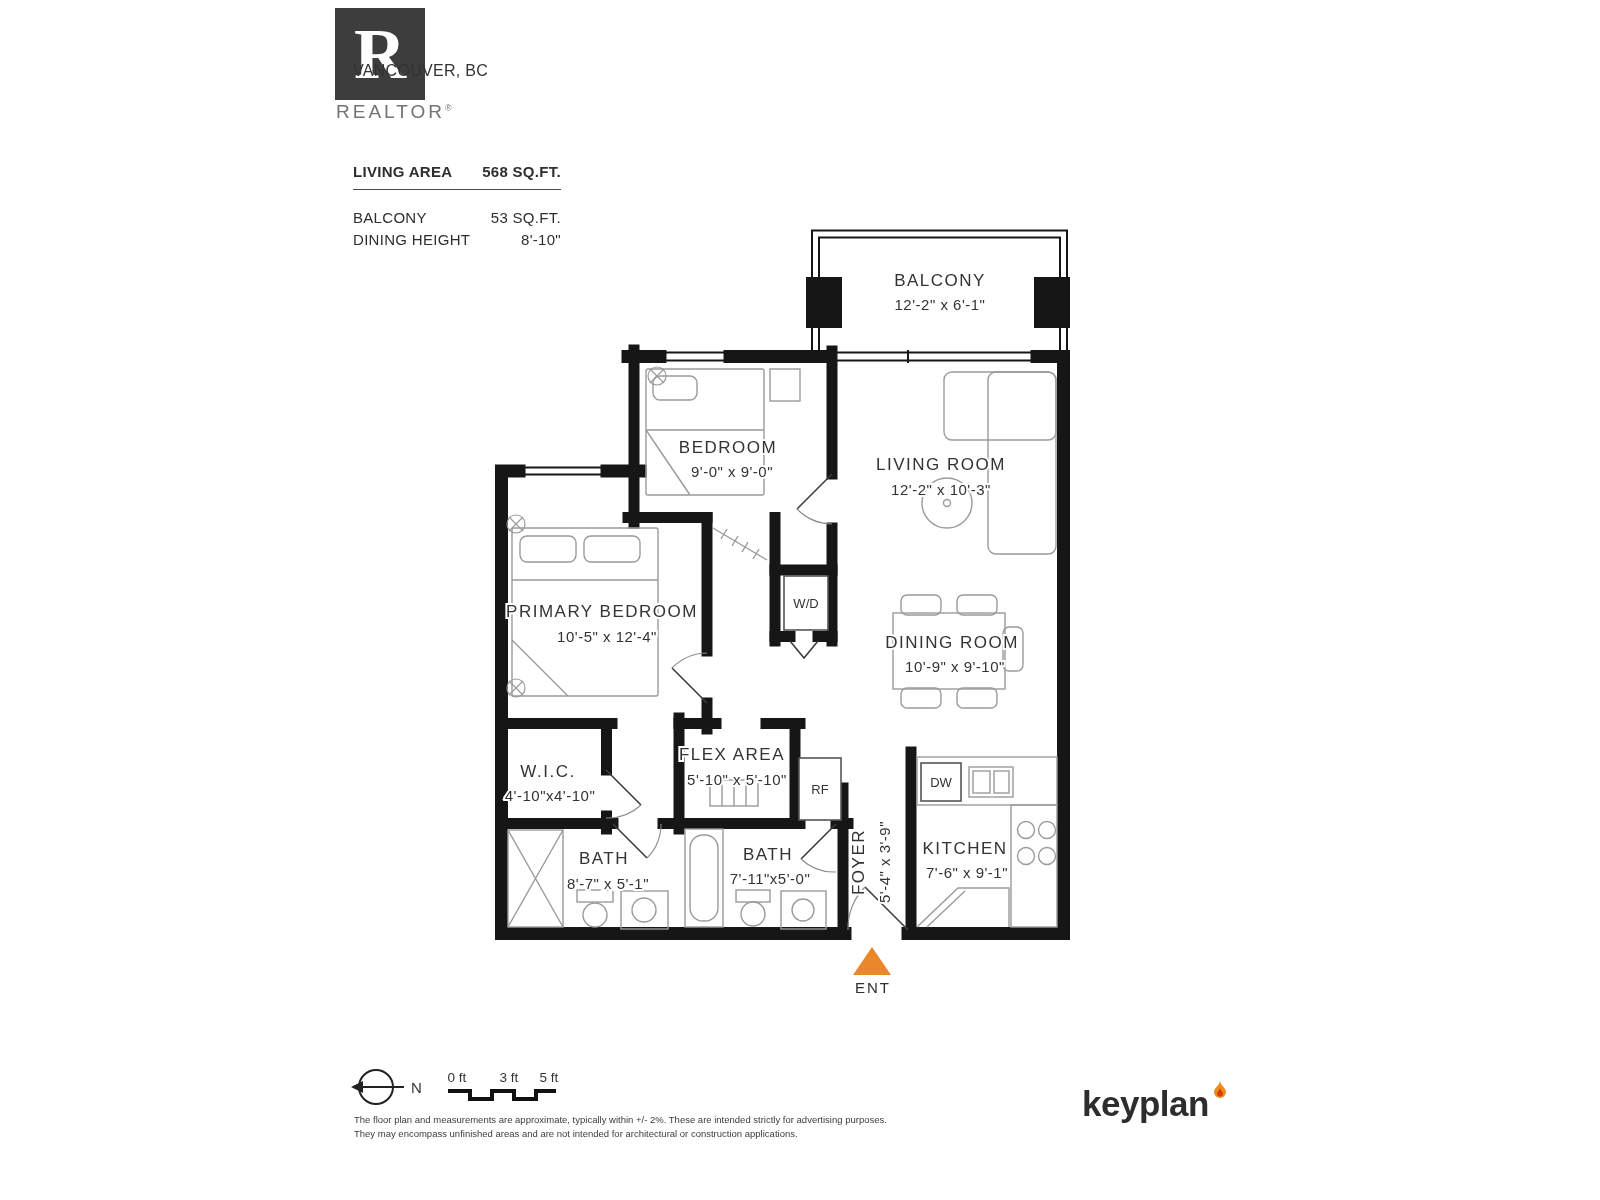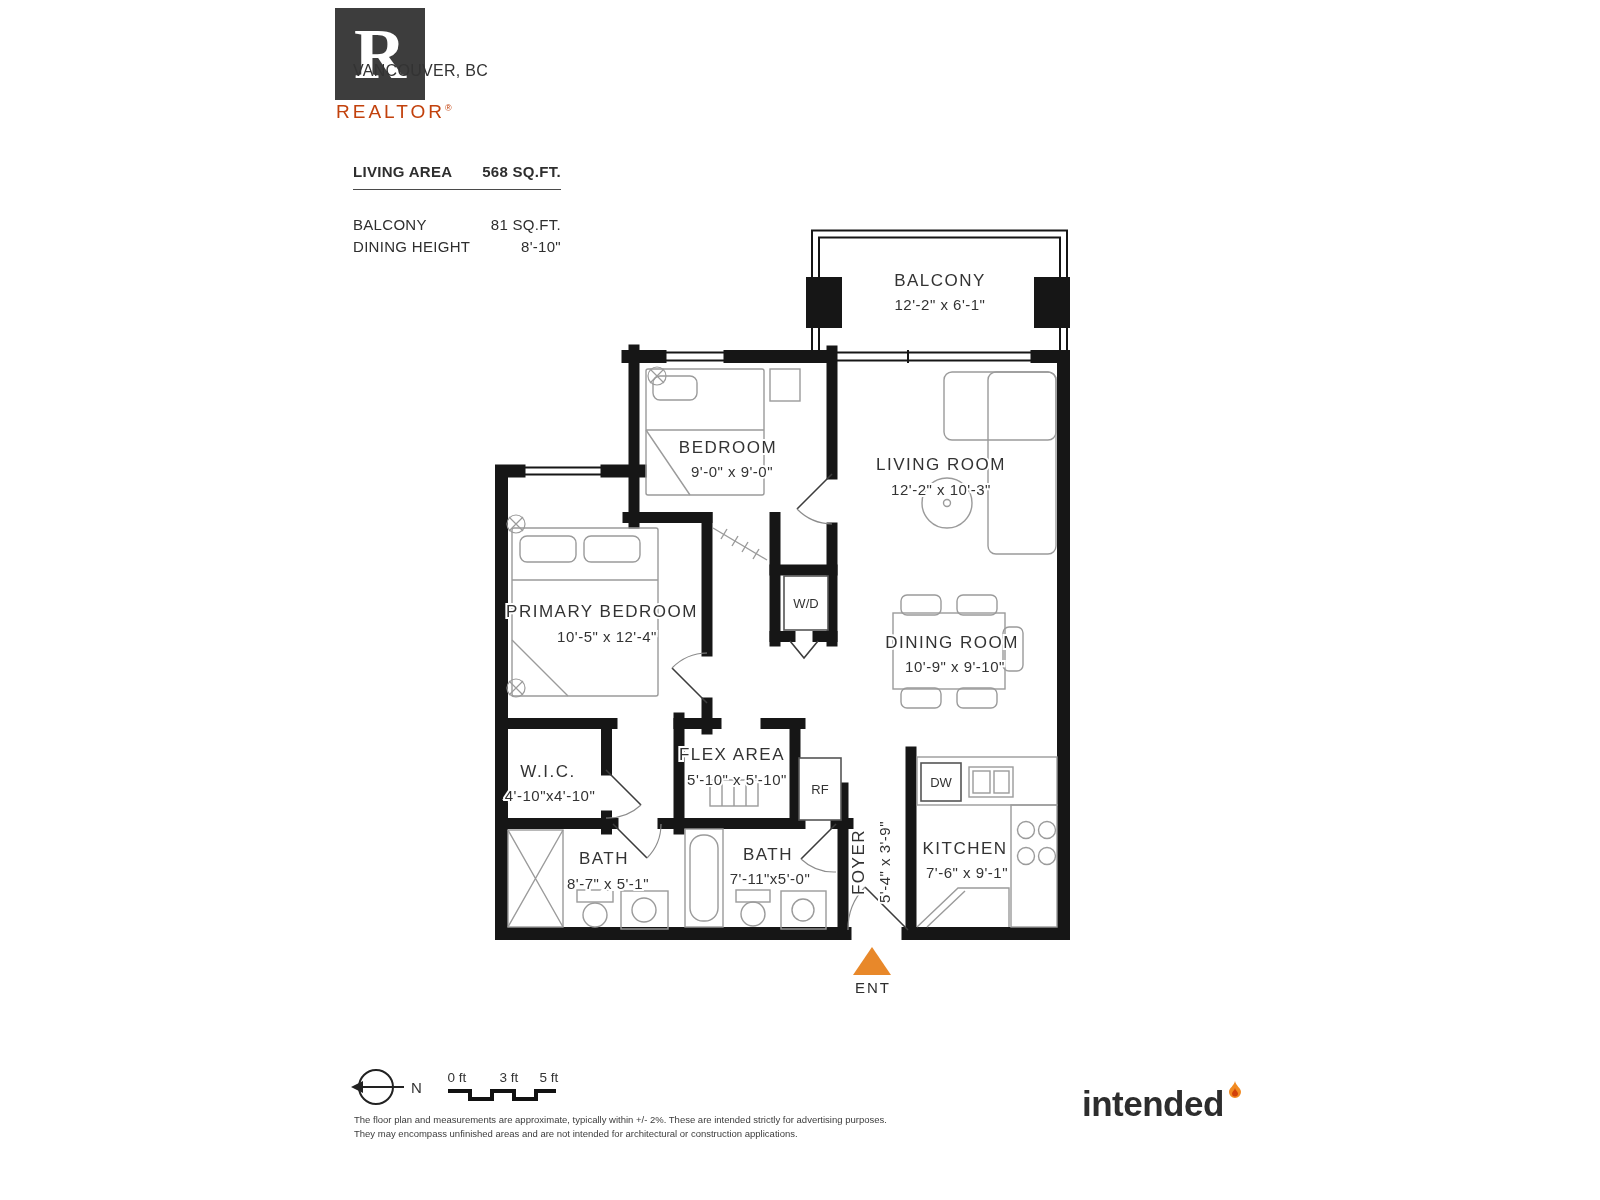--- a/index.html
+++ b/index.html
@@ -5,30 +5,30 @@
   *{margin:0;padding:0;box-sizing:border-box}
   html,body{background:#fff}
   .page{position:relative;width:1600px;height:1200px;background:#fff;
         font-family:"Liberation Sans",sans-serif;color:#222;overflow:hidden}
   .plan-svg{position:absolute;left:0;top:0}
 
   
   .logo-box{position:absolute;left:335px;top:8px;width:90px;height:92px;background:#3d3d3d;
             display:flex;align-items:center;justify-content:center;z-index:1}
   .logo-r{font-family:"Liberation Serif",serif;font-weight:bold;font-size:72px;color:#fff;line-height:1}
-  .logo-word{position:absolute;left:336px;top:101px;font-size:19px;letter-spacing:3px;color:#c2410c;z-index:2}
+  .logo-word{position:absolute;left:336px;top:101px;font-size:19px;letter-spacing:3px;color:#737373;z-index:2}
   .logo-word sup{font-size:9px;letter-spacing:0}
   .title{position:absolute;left:352px;top:26px;font-size:29px;font-weight:bold;letter-spacing:.5px;
          color:#2c2c2c;z-index:2;white-space:nowrap}
   .subtitle{position:absolute;left:353px;top:62px;font-size:16px;color:#333;z-index:2;letter-spacing:.3px}
 
   
   .stats{position:absolute;left:353px;top:161px;width:208px;font-size:15px;color:#2e2e2e;z-index:2}
   .stat-row{display:flex;justify-content:space-between;line-height:22px;letter-spacing:.3px}
-  .stat-row.emph{font-weight:bold;padding-bottom:6px;border-bottom:1.5px solid #4a4a4a;margin-bottom:24px}
+  .stat-row.emph{font-weight:bold;padding-bottom:6px;border-bottom:1.5px solid #4a4a4a;margin-bottom:17px}
 
   
   .disclaimer{position:absolute;left:352px;top:1112px;width:800px;font-size:9.5px;line-height:11.5px;color:#3c3c3c;z-index:2}
   .disclaimer p{margin:2px}
   .keyplan{position:absolute;left:1082px;top:1086px;display:flex;align-items:flex-start;z-index:2}
   .kp-text{font-size:35px;font-weight:bold;color:#2d2d2d;letter-spacing:-.5px;line-height:1}
   .keyplan svg{margin-left:2px;margin-top:-5px}
 
   
   .wall-outer{stroke:#161616;stroke-width:13;fill:none;stroke-linecap:square;stroke-linejoin:miter}
@@ -62,21 +62,21 @@
   <div class="logo-word"><span>REALTOR</span><sup>®</sup></div>
   <div class="subtitle">VANCOUVER, BC</div>
 
   <div class="stats">
     <div class="stat-row emph">
       <span>LIVING AREA</span>
       <span>568 SQ.FT.</span>
     </div>
     <div class="stat-row">
       <span>BALCONY</span>
-      <span>81 SQ.FT.</span>
+      <span>53 SQ.FT.</span>
     </div>
     <div class="stat-row">
       <span>DINING HEIGHT</span>
       <span>8'-10"</span>
     </div>
   </div>
 
   <svg class="plan-svg" width="1600" height="1200" viewBox="0 0 1600 1200">
 
     <g>
@@ -305,20 +305,20 @@
       <path d="M448 1091 H470 V1099 H492 V1091 H514 V1099 H536 V1091 H556" stroke="#111" stroke-width="4" fill="none"></path>
     </g>
   </svg>
 
   <div class="disclaimer">
     <p>The floor plan and measurements are approximate, typically within +/- 2%. These are intended strictly for advertising purposes.</p>
     <p>They may encompass unfinished areas and are not intended for architectural or construction applications.</p>
   </div>
 
   <div class="keyplan">
-    <span class="kp-text">intended</span>
+    <span class="kp-text">keyplan</span>
     <svg width="18" height="20" viewBox="0 0 18 20">
       <path d="M9 0 C10 5 15 7 15 11 A6 6 0 0 1 3 11 C3 7 8 5 9 0 Z" fill="#F18A21"></path>
       <path d="M9 7 C9.5 9.5 12 10.5 12 12.5 A3 3 0 0 1 6 12.5 C6 10.5 8.5 9.5 9 7 Z" fill="#D2410A"></path>
     </svg>
   </div>
 
 </div>
 
 </body></html>

